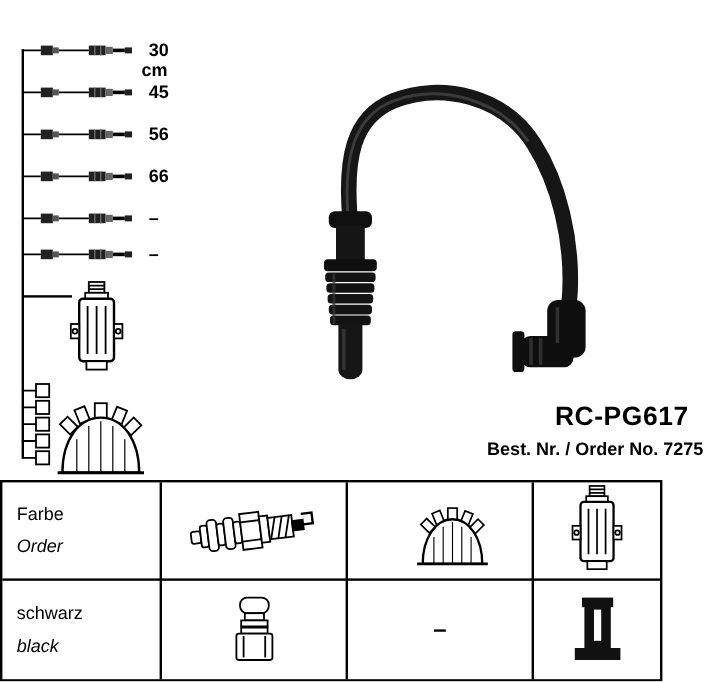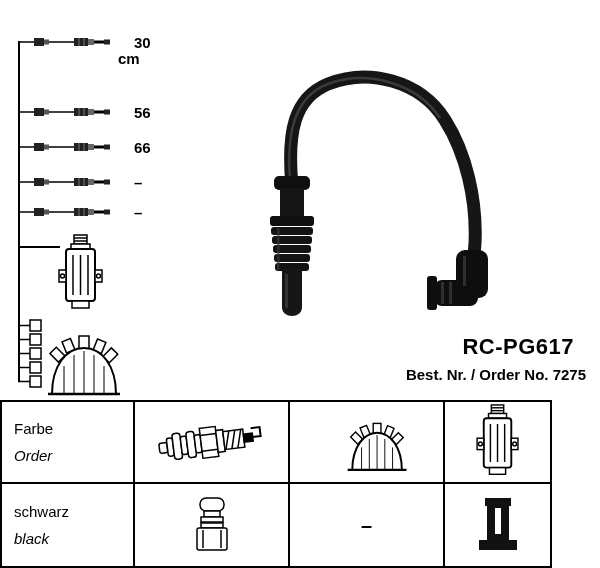--- a/index.html
+++ b/index.html
@@ -2,21 +2,21 @@
 <html><head>
 <meta charset="utf-8">
 <style>
   html,body{margin:0;padding:0;background:#fff;}
   .sheet{position:relative;width:600px;height:568px;background:#fff;color:#000;
          font-family:"Liberation Sans",sans-serif;overflow:hidden;}
 
   
   .unit{position:absolute;left:118px;top:6px;font-size:15px;font-weight:bold;margin-top:44px;}
   .cable-row{position:absolute;left:18px;height:20px;display:flex;align-items:center;}
-  .len{margin-left:22px;font-size:15px;font-weight:bold;min-width:26px;}
+  .len{margin-left:12px;font-size:15px;font-weight:bold;min-width:26px;}
   .harness{position:absolute;left:18px;top:41px;width:2px;height:341px;background:#000;}
   .coil-link{position:absolute;left:20px;top:246px;width:40px;height:2px;background:#000;}
   .coil-wrap{position:absolute;left:58px;top:234px;}
   .cap-wrap{position:absolute;left:18px;top:318px;}
 
   
   .photo{position:absolute;left:0;top:0;}
 
   
   .code{position:absolute;right:26px;top:334px;font-size:22px;font-weight:bold;letter-spacing:.5px;}
@@ -53,20 +53,35 @@
         <rect x="26" y="7.5" width="5" height="5" fill="#555"></rect>
       <line x1="31" y1="10" x2="56" y2="10" stroke="#000" stroke-width="1.5"></line>
       <rect x="56" y="6" width="14" height="8" fill="#222"></rect>
         <line x1="61" y1="6" x2="61" y2="14" stroke="#777"></line>
         <line x1="66" y1="6" x2="66" y2="14" stroke="#777"></line>
       <rect x="70" y="7" width="6" height="6" fill="#666"></rect>
         <rect x="76" y="8.5" width="10" height="3" fill="#000"></rect>
         <rect x="86" y="7.5" width="6" height="5" fill="#222"></rect>
     </svg>
     <span class="len">30</span>
+  </div>
+  <div class="cable-row" style="top:67px">
+    <svg width="94" height="20" viewBox="0 0 94 20">
+      <line x1="0" y1="10" x2="16" y2="10" stroke="#000" stroke-width="1.5"></line>
+      <rect x="16" y="6" width="10" height="8" fill="#222"></rect>
+        <rect x="26" y="7.5" width="5" height="5" fill="#555"></rect>
+      <line x1="31" y1="10" x2="56" y2="10" stroke="#000" stroke-width="1.5"></line>
+      <rect x="56" y="6" width="14" height="8" fill="#222"></rect>
+        <line x1="61" y1="6" x2="61" y2="14" stroke="#777"></line>
+        <line x1="66" y1="6" x2="66" y2="14" stroke="#777"></line>
+      <rect x="70" y="7" width="6" height="6" fill="#666"></rect>
+        <rect x="76" y="8.5" width="10" height="3" fill="#000"></rect>
+        <rect x="86" y="7.5" width="6" height="5" fill="#222"></rect>
+    </svg>
+    <span class="len">45</span>
   </div>
   <div class="cable-row" style="top:102px">
     <svg width="94" height="20" viewBox="0 0 94 20">
       <line x1="0" y1="10" x2="16" y2="10" stroke="#000" stroke-width="1.5"></line>
       <rect x="16" y="6" width="10" height="8" fill="#222"></rect>
         <rect x="26" y="7.5" width="5" height="5" fill="#555"></rect>
       <line x1="31" y1="10" x2="56" y2="10" stroke="#000" stroke-width="1.5"></line>
       <rect x="56" y="6" width="14" height="8" fill="#222"></rect>
         <line x1="61" y1="6" x2="61" y2="14" stroke="#777"></line>
         <line x1="66" y1="6" x2="66" y2="14" stroke="#777"></line>

